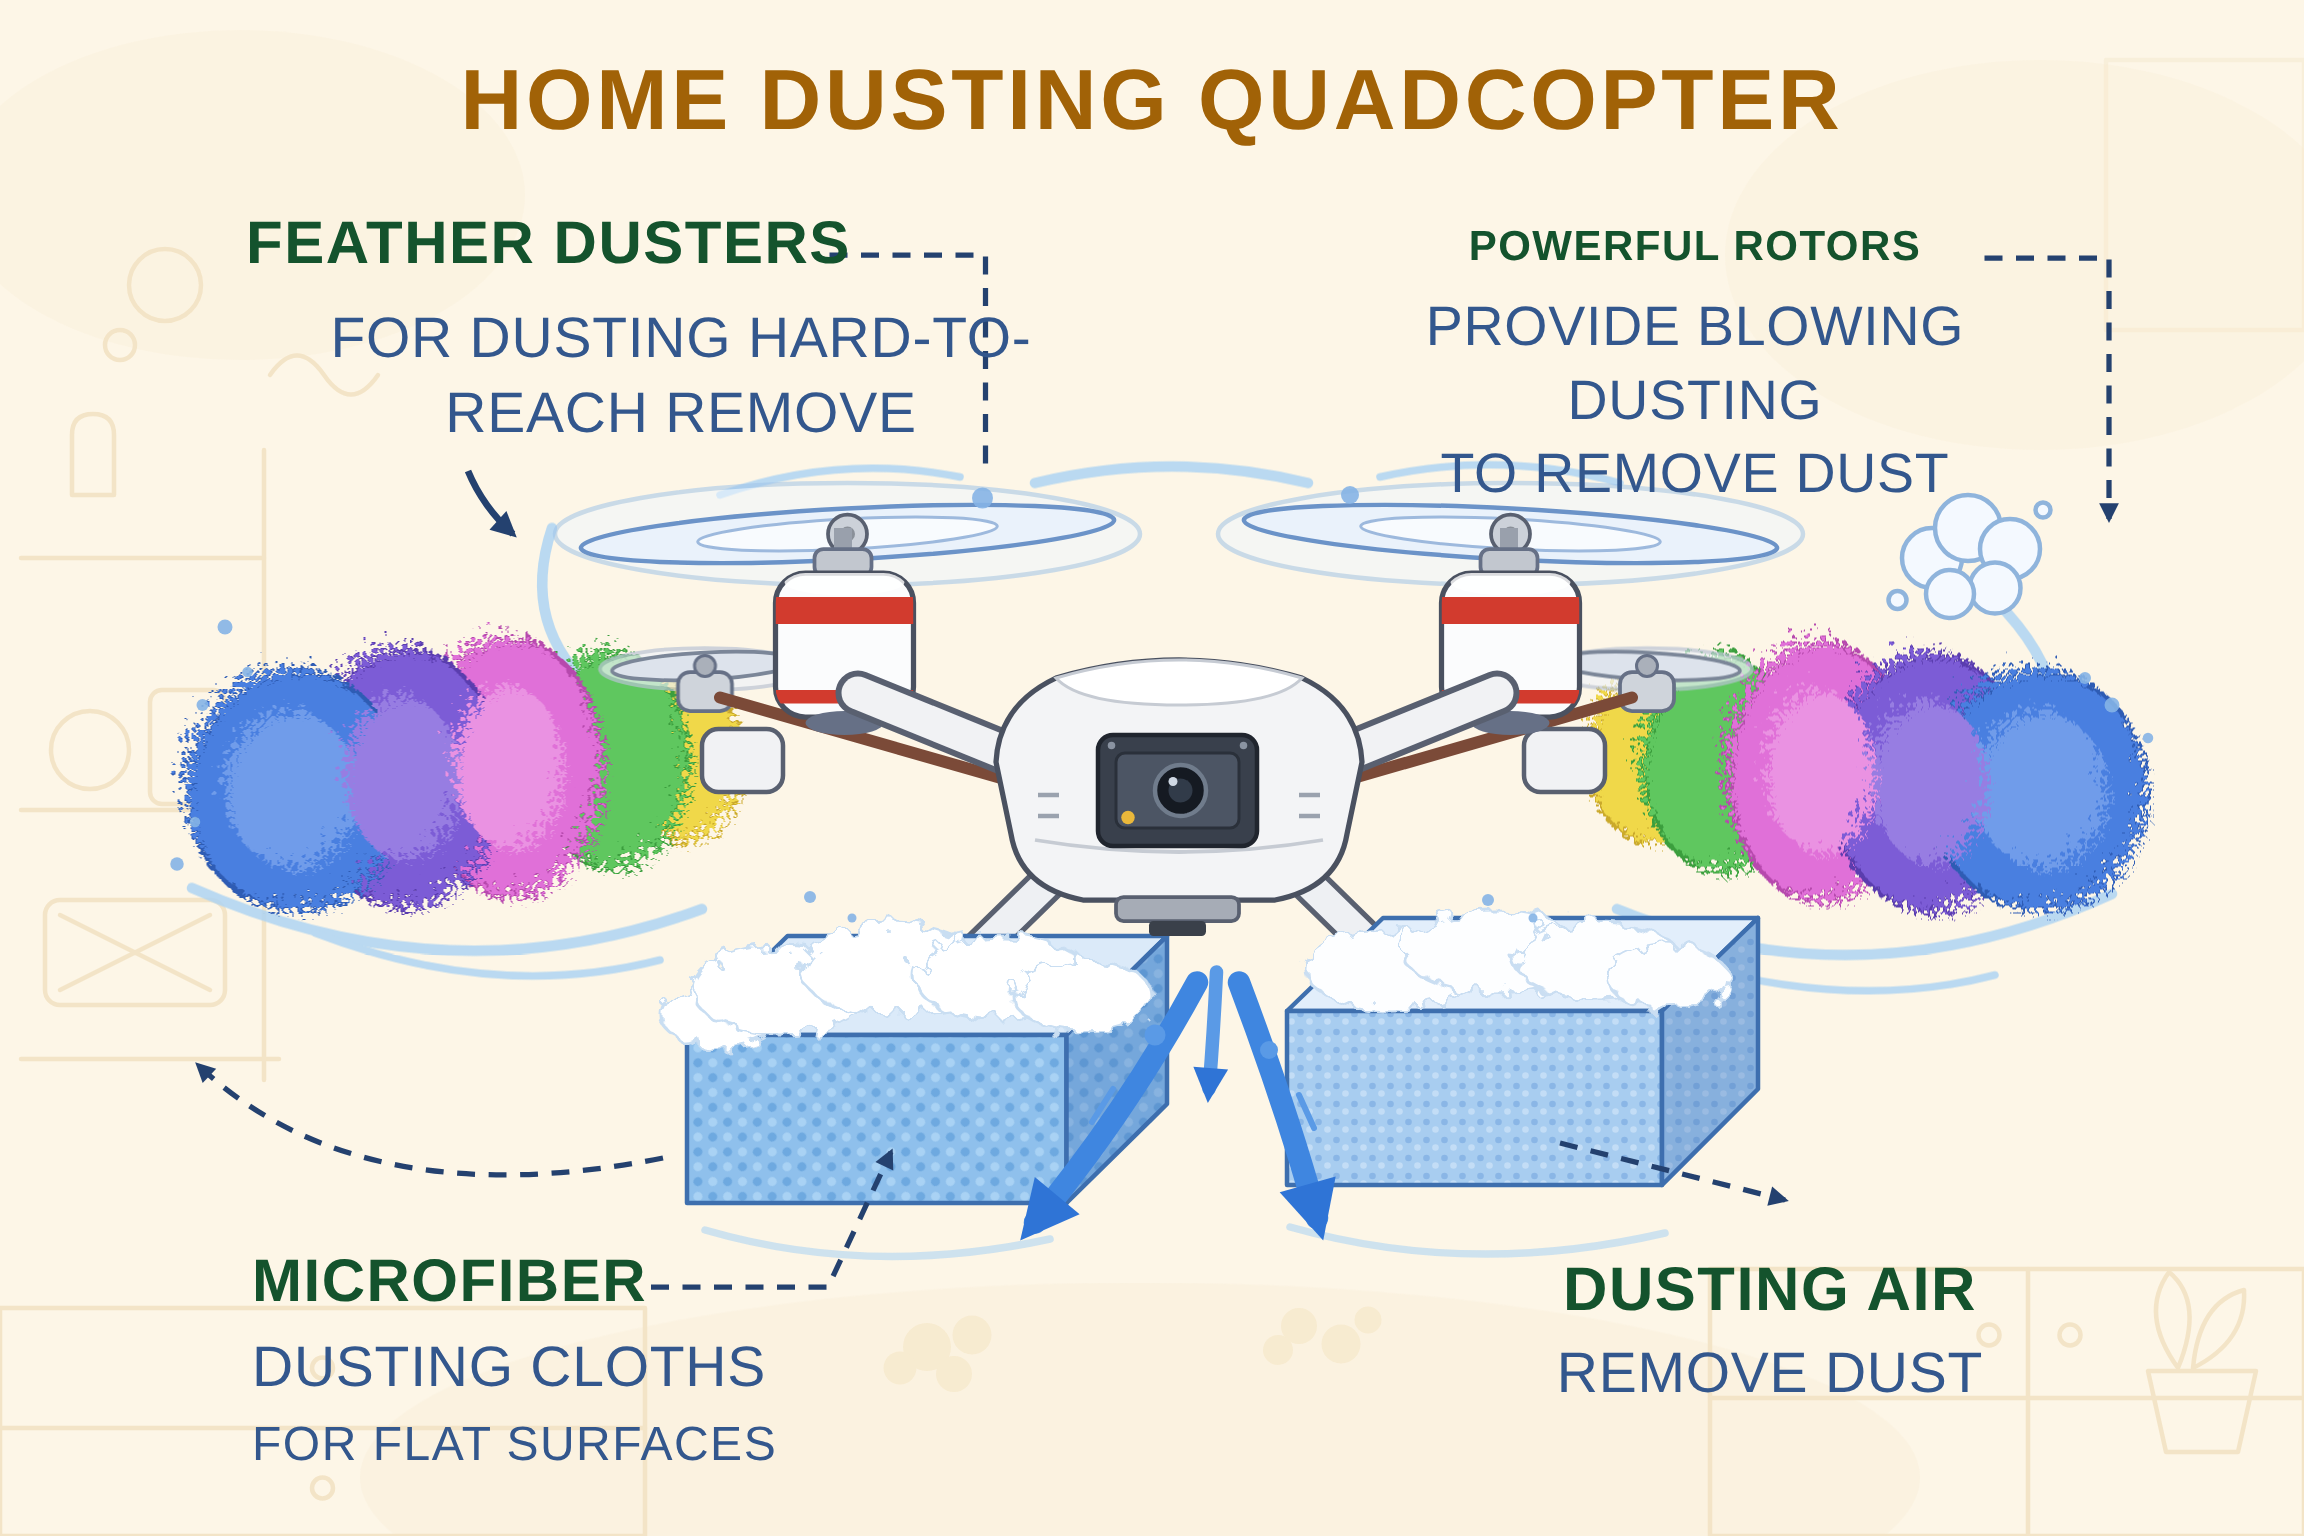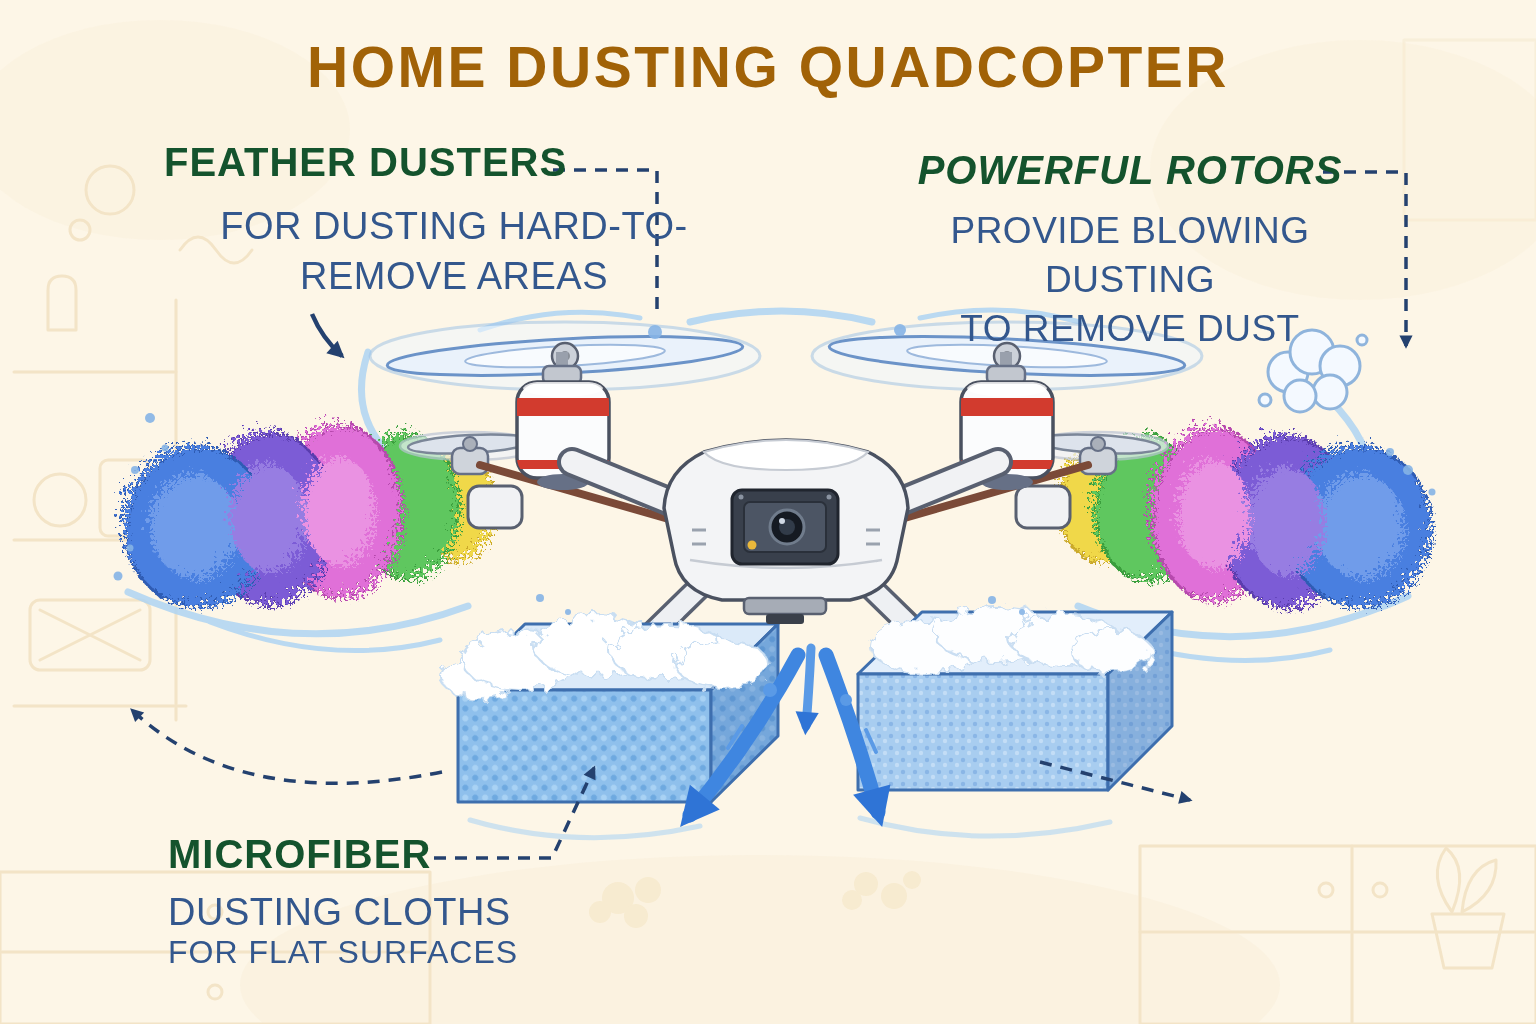--- a/index.html
+++ b/index.html
@@ -14,25 +14,25 @@
     position:absolute;top:34px;left:0;width:100%;text-align:center;
     font-size:57px;font-weight:800;color:#a16207;letter-spacing:2.5px;
   }
   .label{position:absolute;}
   .label .h{font-weight:800;color:#14532d;}
   .label .t{font-weight:400;color:#33578d;letter-spacing:.5px;}
   .feather{left:164px;top:140px;width:580px;}
   .feather .h{font-size:40px;letter-spacing:1px;margin-bottom:16px;}
   .feather .t{font-size:38px;line-height:1.32;text-align:center;}
   .rotors{left:880px;top:148px;width:500px;text-align:center;}
-  .rotors .h{font-size:40px;letter-spacing:1px;margin-bottom:14px;font-style:italic;}
+  .rotors .h{font-size:28px;letter-spacing:1px;margin-bottom:14px;}
   .rotors .t{font-size:37px;line-height:1.32;}
   .microfiber{left:168px;top:832px;width:540px;}
   .microfiber .h{font-size:40px;letter-spacing:1px;margin-bottom:14px;}
-  .microfiber .t1{font-size:38px;}
+  .microfiber .t1{font-size:38px;margin-bottom:10px;}
   .microfiber .t2{font-size:32px;letter-spacing:1px;}
   .air{left:1000px;top:836px;width:360px;text-align:center;}
   .air .h{font-size:41px;letter-spacing:1px;margin-bottom:12px;}
   .air .t{font-size:38px;}
 </style>
 </head>
 <body>
 
 <div class="stage">
 
@@ -321,29 +321,33 @@
       <path d="M 442 772 Q 240 812 132 710" stroke-dasharray="12 9" marker-end="url(#navyhead)"></path>
       <path d="M 1040 762 L 1190 800" stroke-dasharray="12 9" marker-end="url(#navyhead)"></path>
     </g>
   </svg>
 
   <div class="title">HOME DUSTING QUADCOPTER</div>
 
   <div class="label feather">
     <div class="h">FEATHER DUSTERS</div>
     <div class="t">FOR DUSTING HARD-TO-</div>
-    <div class="t">REMOVE AREAS</div>
+    <div class="t">REACH REMOVE</div>
   </div>
 
   <div class="label rotors">
     <div class="h">POWERFUL ROTORS</div>
     <div class="t">PROVIDE BLOWING DUSTING</div>
     <div class="t">TO REMOVE DUST</div>
   </div>
 
   <div class="label microfiber">
     <div class="h">MICROFIBER</div>
     <div class="t t1">DUSTING CLOTHS</div>
     <div class="t t2">FOR FLAT SURFACES</div>
   </div>
 
+  <div class="label air">
+    <div class="h">DUSTING AIR</div>
+    <div class="t">REMOVE DUST</div>
+  </div>
 
 </div>
 
 </body></html>

